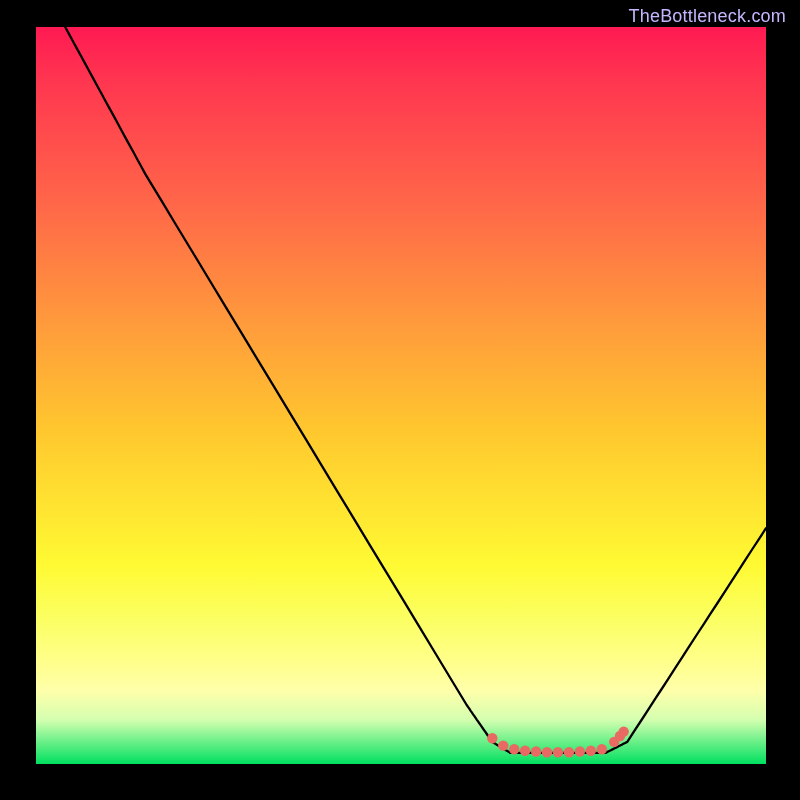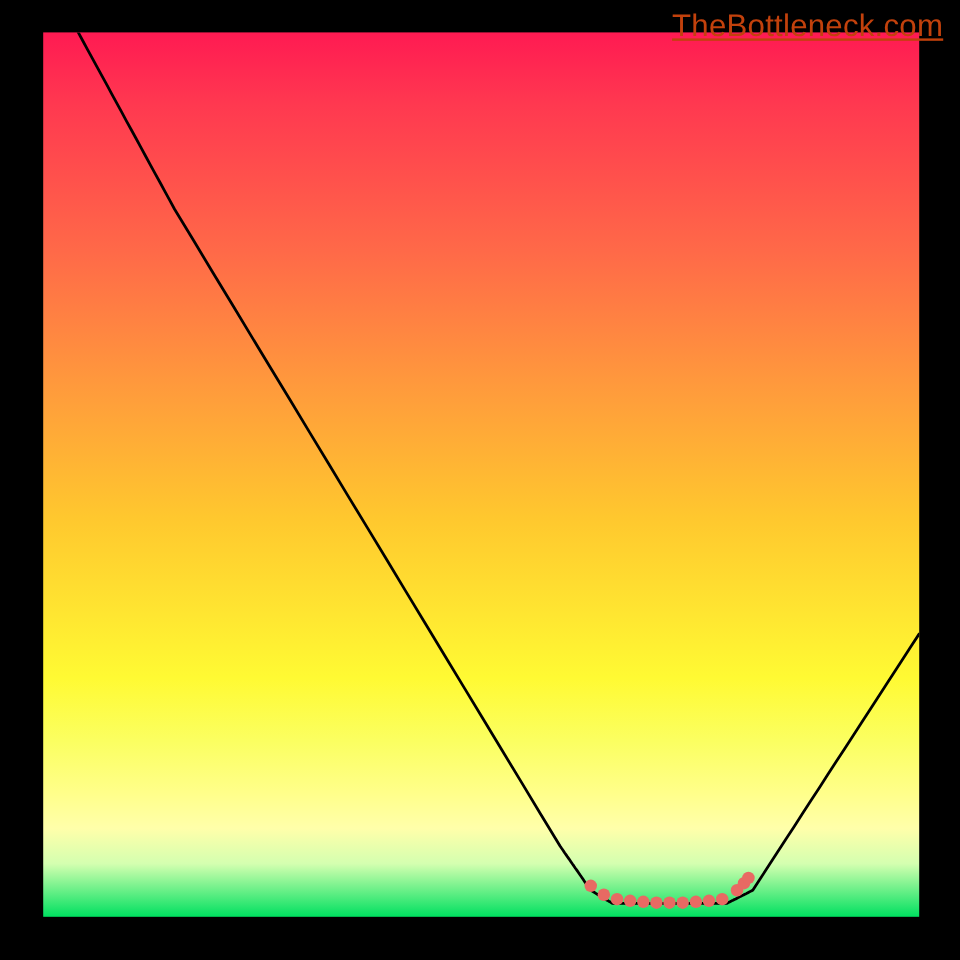--- a/index.html
+++ b/index.html
@@ -8,26 +8,25 @@
     width: 800px;
     height: 800px;
     background: #000;
     position: relative;
     font-family: Arial, sans-serif;
   }
   .watermark {
     position: absolute;
     top: 6px;
     right: 14px;
-    color: #c2410c;
-    font-size: 26px;
+    color: #c4b5fd;
+    font-size: 18px;
     font-weight: normal;
     z-index: 10;
     letter-spacing: 0.2px;
-    text-decoration: underline;
   }
   .plot-area {
     position: absolute;
     left: 36px;
     top: 27px;
     width: 730px;
     height: 737px;
   }
   .gradient-bg {
     position: absolute;

